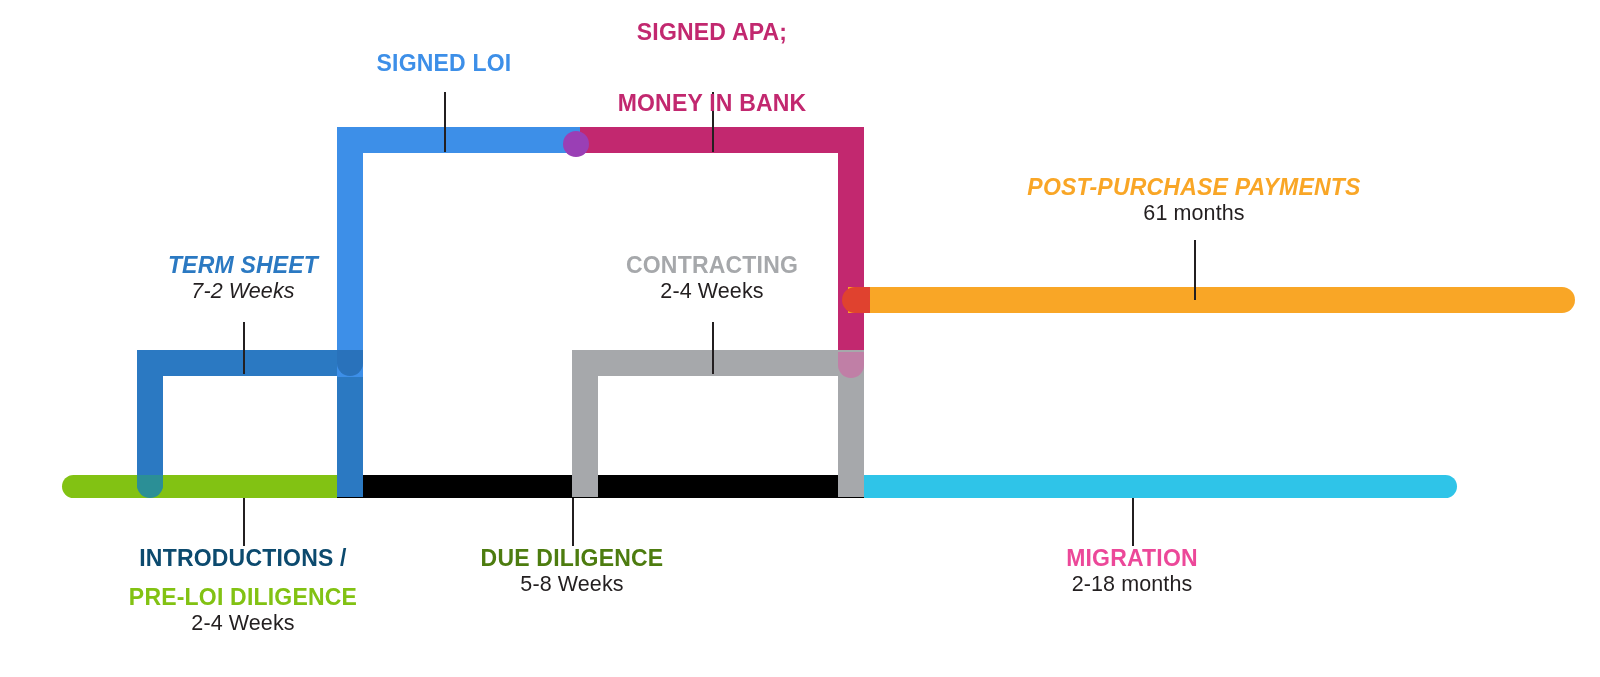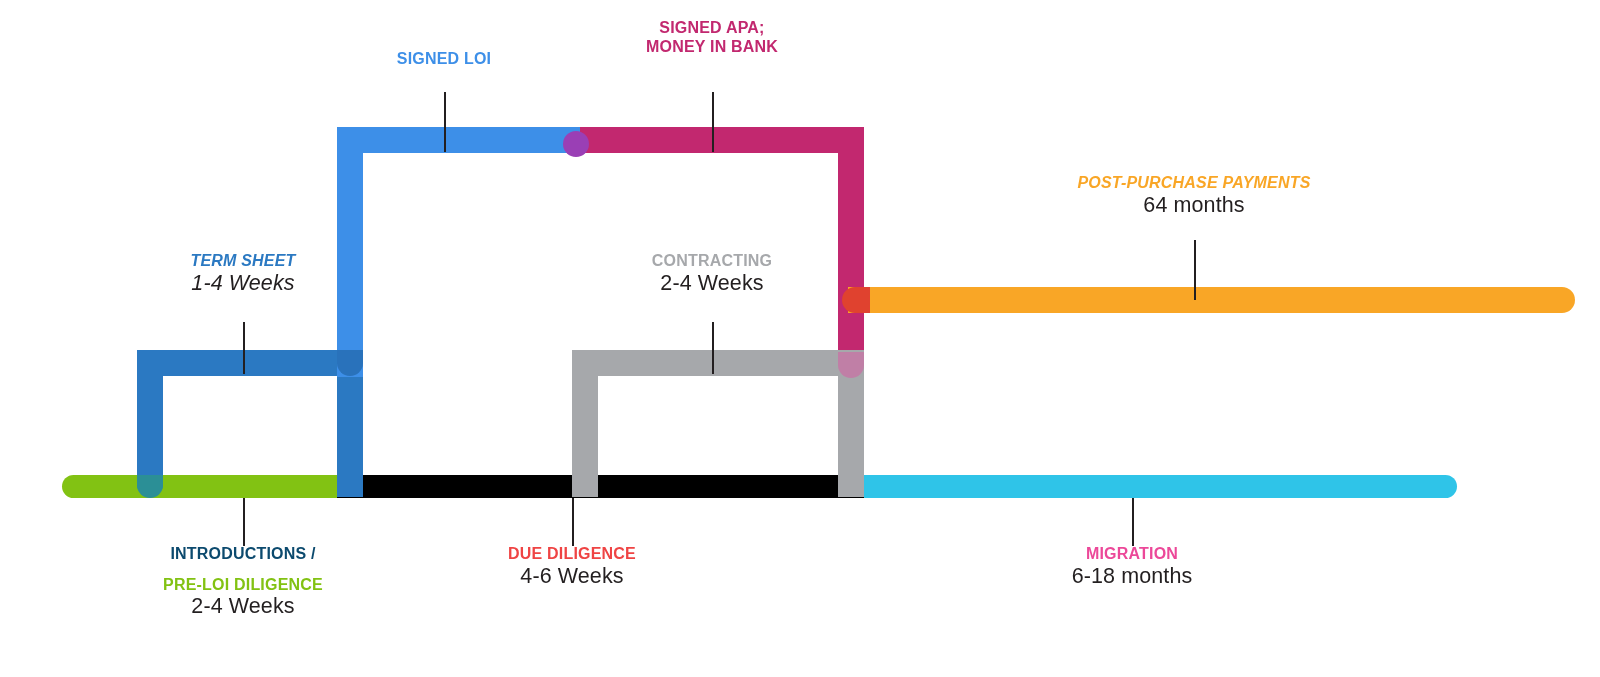--- a/index.html
+++ b/index.html
@@ -28,21 +28,21 @@
   
   .label {
     position: absolute;
     text-align: center;
     line-height: 1.17;
     white-space: nowrap;
   }
   .label .title {
     display: block;
     font-weight: bold;
-    font-size: 16px;
+    font-size: 23px;
     letter-spacing: 0.2px;
     text-transform: uppercase;
   }
   .label .sub {
     display: block;
     font-weight: normal;
     font-size: 21.5px;
     color: #231f20;
     letter-spacing: 0.1px;
   }
@@ -104,51 +104,51 @@
   <div class="leader" style="left:243px; top:322px; height:52px;"></div>
   <div class="leader" style="left:444px; top:92px; height:60px;"></div>
   <div class="leader" style="left:712px; top:92px; height:60px;"></div>
   <div class="leader" style="left:572px; top:498px; height:48px;"></div>
   <div class="leader" style="left:712px; top:322px; height:52px;"></div>
   <div class="leader" style="left:1194px; top:240px; height:60px;"></div>
   <div class="leader" style="left:1132px; top:498px; height:48px;"></div>
 
   <div class="label" style="left:93px; top:252px; width:300px;font-style:italic;">
     <span class="title" style="color:#2b79c2;">TERM SHEET</span>
-    <span class="sub">1-4 Weeks</span>
+    <span class="sub">7-2 Weeks</span>
   </div>
 
   <div class="label" style="left:294px; top:50px; width:300px;">
     <span class="title" style="color:#3d8fe8;">SIGNED LOI</span>
   </div>
 
   <div class="label" style="left:562px; top:19px; width:300px;">
     <span class="title" style="color:#c2286f;">SIGNED APA;</span>
-    <span class="title" style="color:#c2286f;">MONEY IN BANK</span>
+    <span class="title" style="color:#c2286f;margin-top:44px;">MONEY IN BANK</span>
   </div>
 
   <div class="label" style="left:562px; top:252px; width:300px;">
     <span class="title" style="color:#a6a8ab;">CONTRACTING</span>
     <span class="sub">2-4 Weeks</span>
   </div>
 
   <div class="label" style="left:994px; top:174px; width:400px;">
     <span class="title" style="color:#f9a626;font-style:italic;">POST-PURCHASE PAYMENTS</span>
-    <span class="sub">64 months</span>
+    <span class="sub">61 months</span>
   </div>
 
   <div class="label" style="left:93px; top:545px; width:300px;">
     <span class="title" style="color:#0c4a6e;">INTRODUCTIONS /</span>
     <span class="title" style="color:#82c213;margin-top:12px;">PRE-LOI DILIGENCE</span>
     <span class="sub">2-4 Weeks</span>
   </div>
 
   <div class="label" style="left:422px; top:545px; width:300px;">
-    <span class="title" style="color:#ef4444;">DUE DILIGENCE</span>
-    <span class="sub">4-6 Weeks</span>
+    <span class="title" style="color:#4d7c0f;">DUE DILIGENCE</span>
+    <span class="sub">5-8 Weeks</span>
   </div>
 
   <div class="label" style="left:982px; top:545px; width:300px;">
     <span class="title" style="color:#ec4899;">MIGRATION</span>
-    <span class="sub">6-18 months</span>
+    <span class="sub">2-18 months</span>
   </div>
 
 </div>
 
 </body></html>

